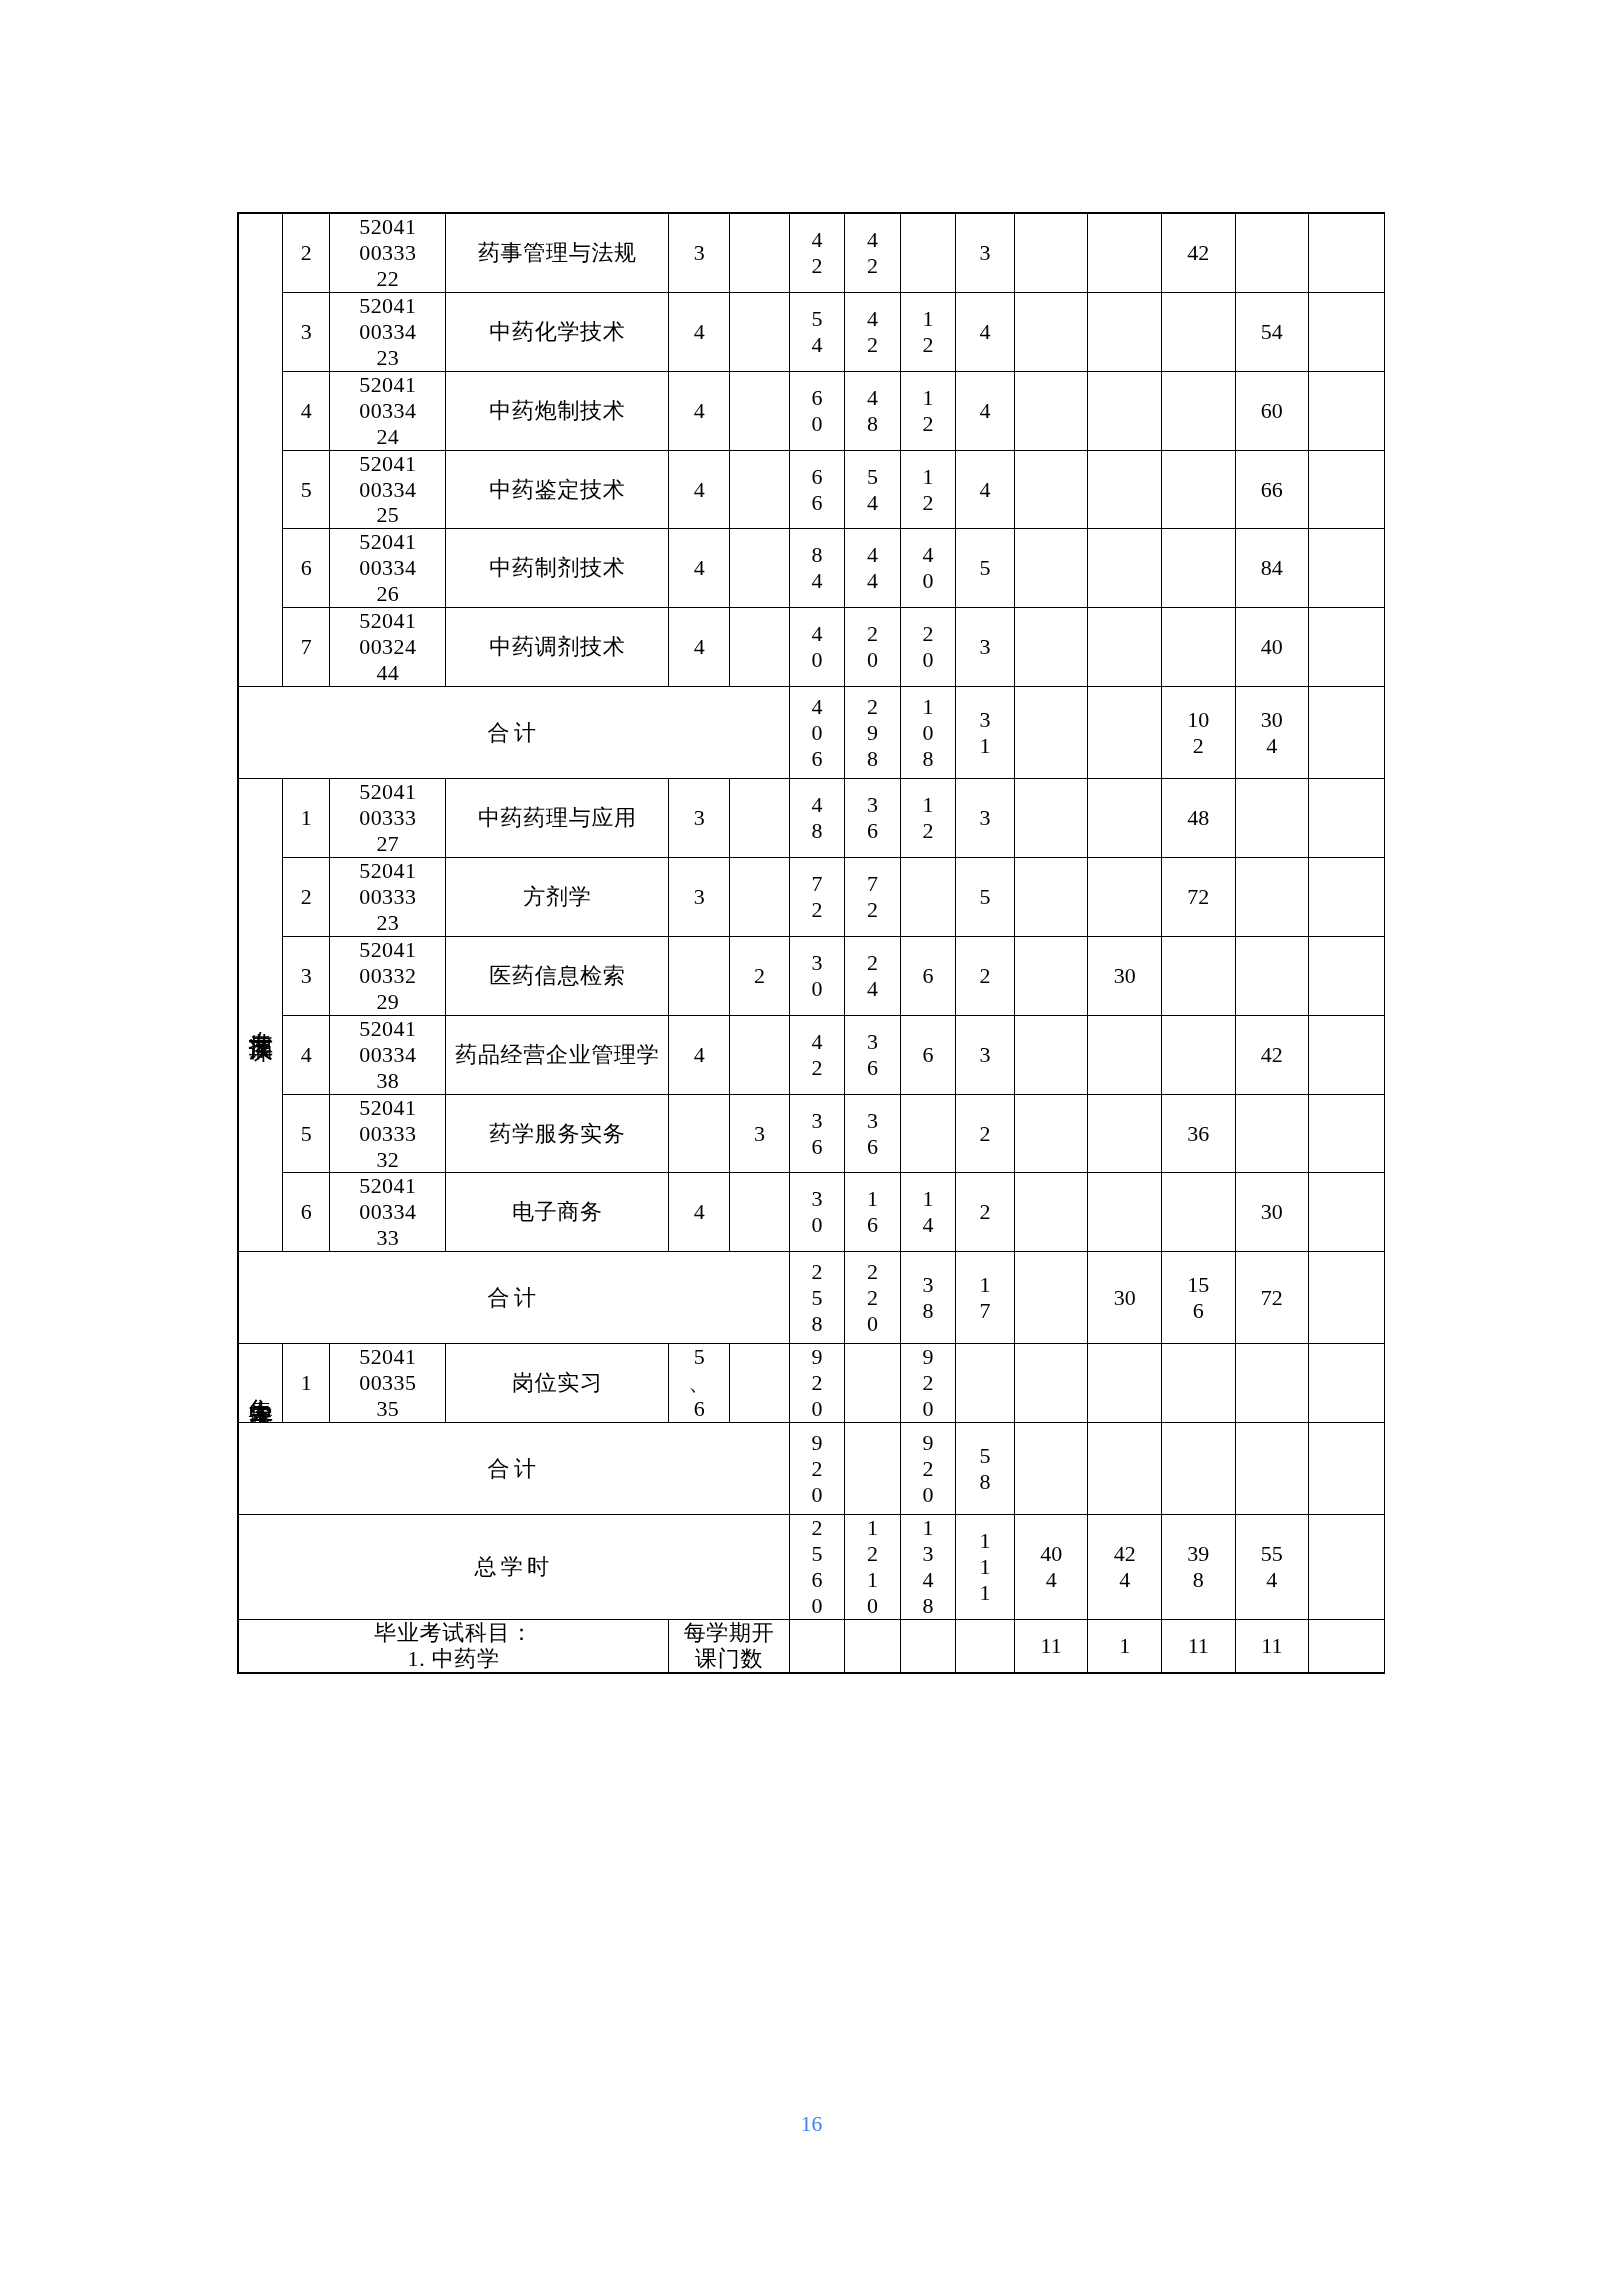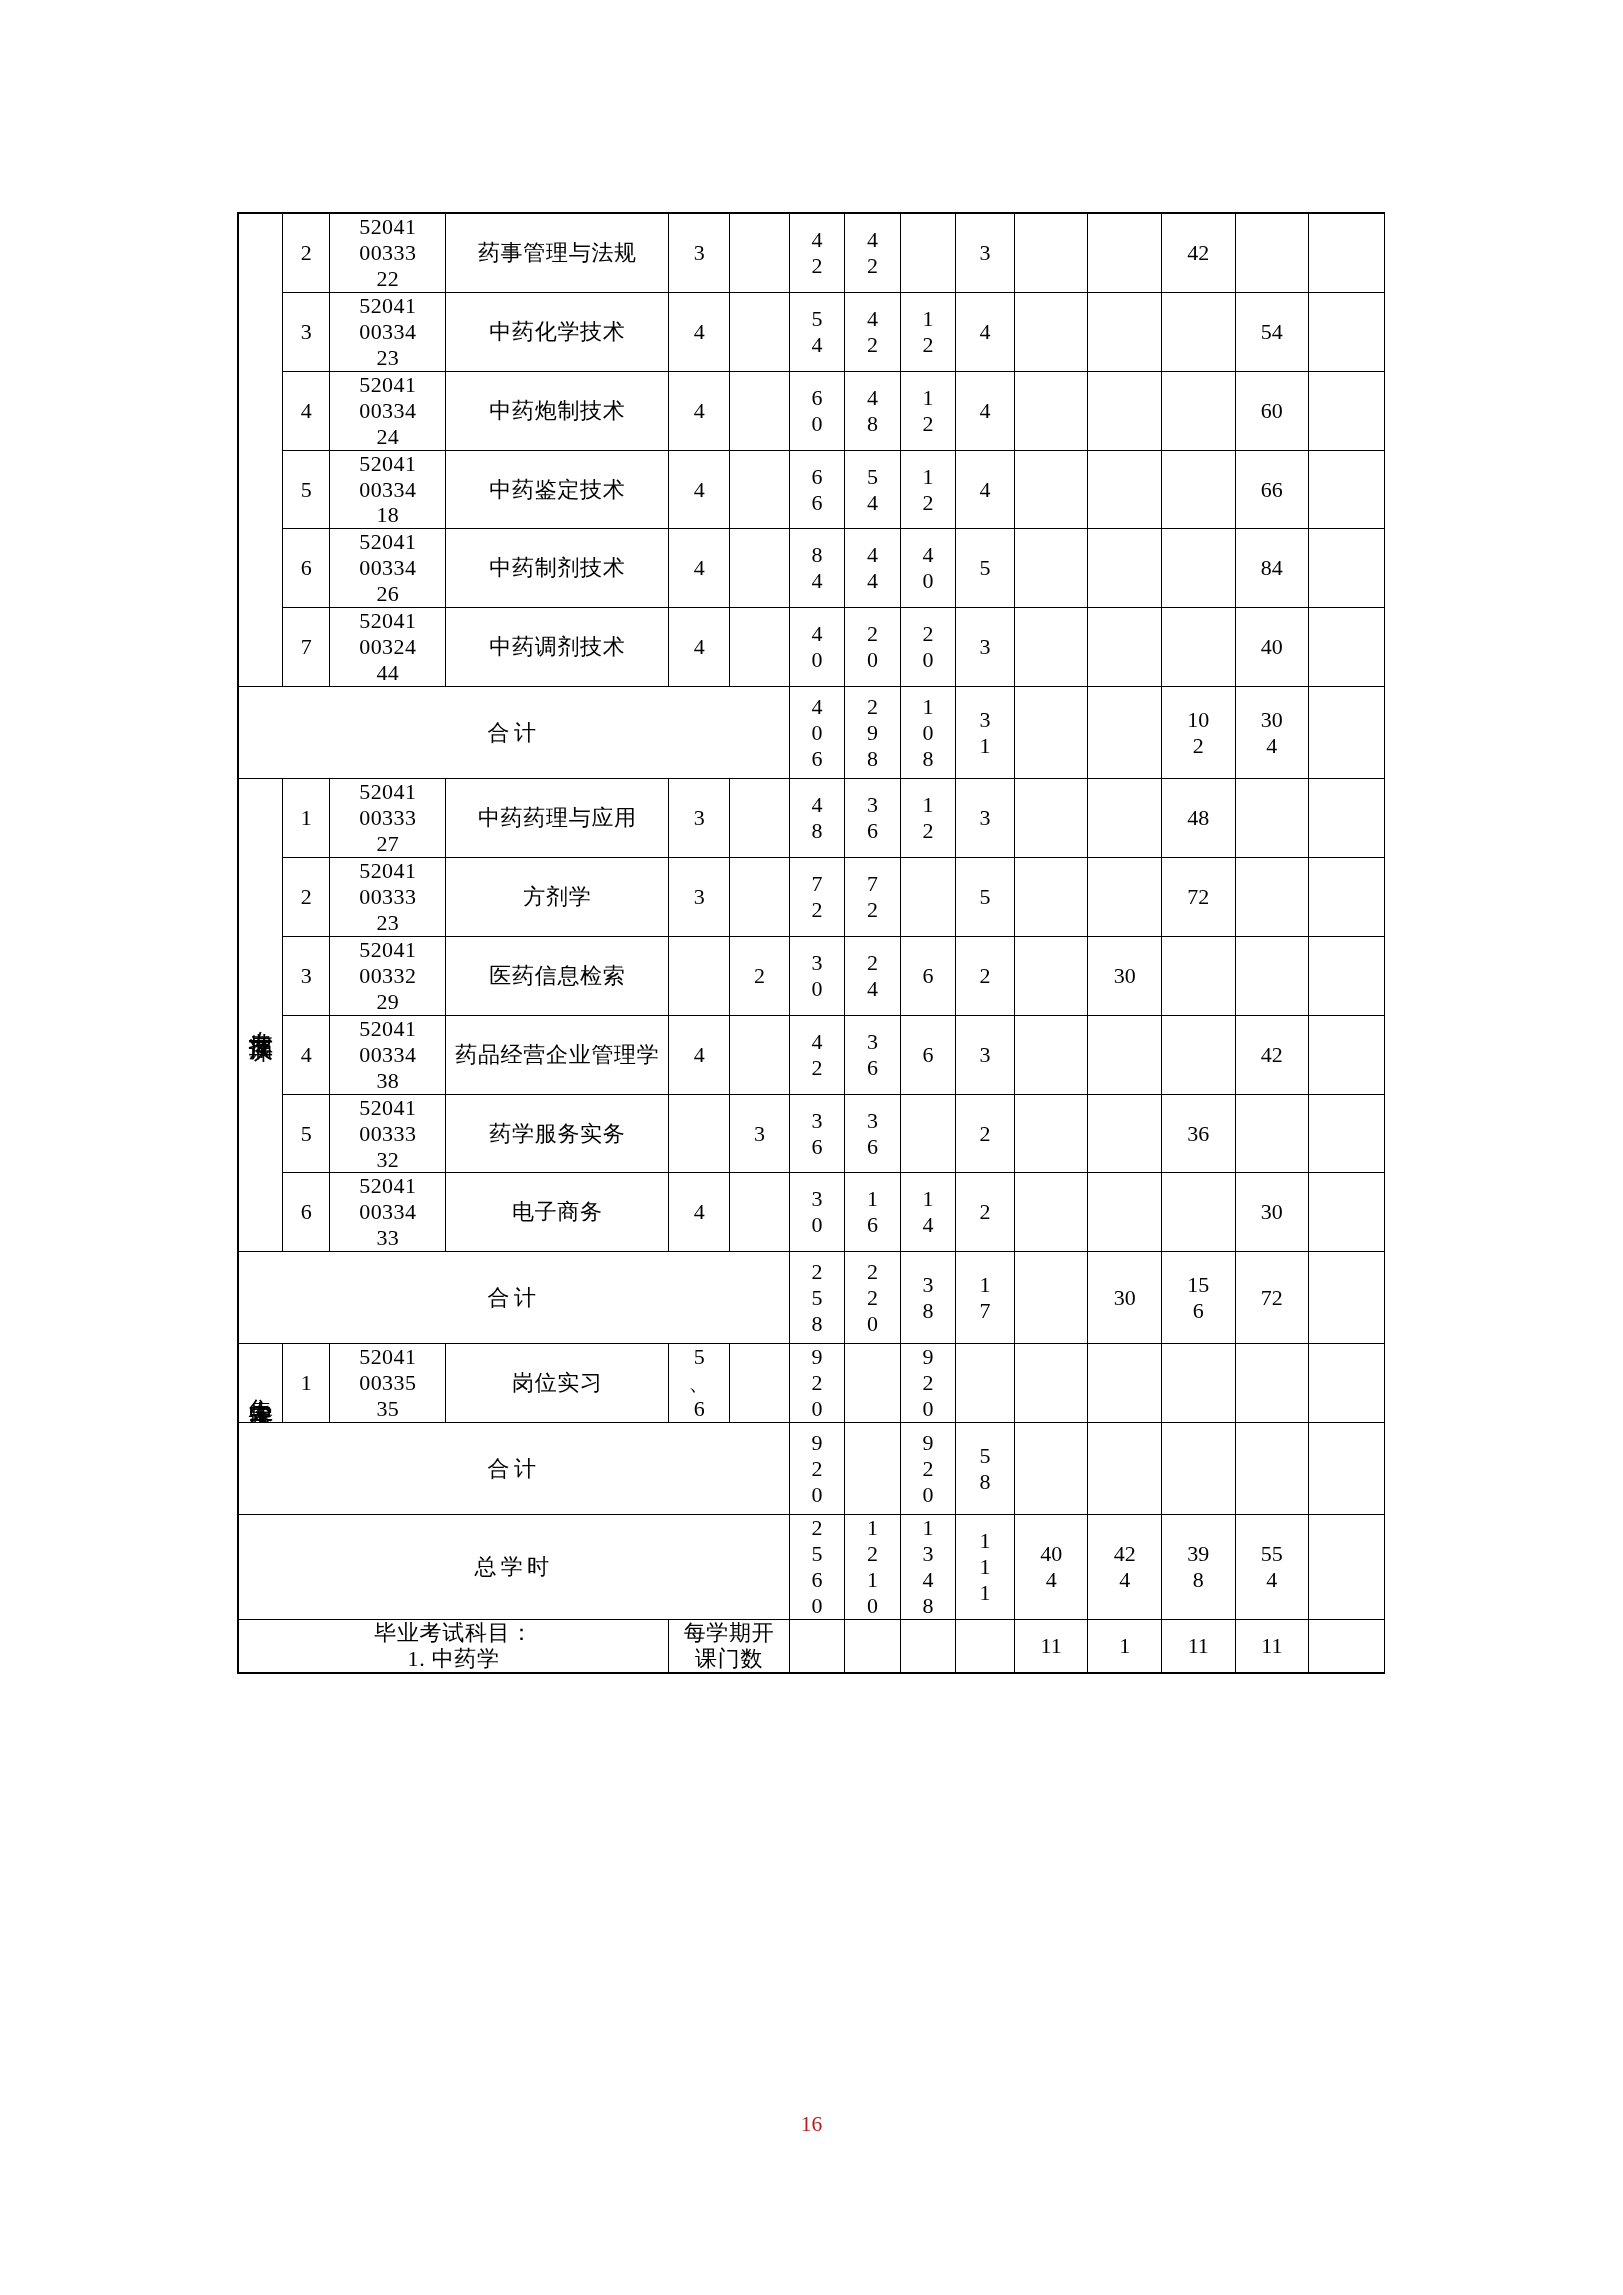--- a/index.html
+++ b/index.html
@@ -114,21 +114,21 @@
   }
   .twoline span { display: block; }
   .pagenum {
     position: absolute;
     left: 0;
     top: 2112px;
     width: 1623px;
     text-align: center;
     font-size: 21.5px;
     font-family: "Liberation Serif", "DejaVu Serif", serif;
-    color: #b91c1c;
+    color: #3b82f6;
   }
 </style>
 </head>
 <body>
 
 <div class="page">
 
   <div class="table-wrap">
     <table class="curriculum">
       <colgroup>
@@ -260,21 +260,21 @@
           <td class="num"></td>
           <td class="num">60</td>
           <td class="num"></td>
         </tr>
 
         <tr>
           <td>5</td>
           <td class="code">
             <span>52041</span>
             <span>00334</span>
-            <span>18</span>
+            <span>25</span>
           </td>
           <td class="cname">中药鉴定技术</td>
           <td class="num">4</td>
           <td class="num"></td>
           <td class="stack">
               <span>
                 <span>6</span>
                 <span>6</span>
               </span>
             </td>

